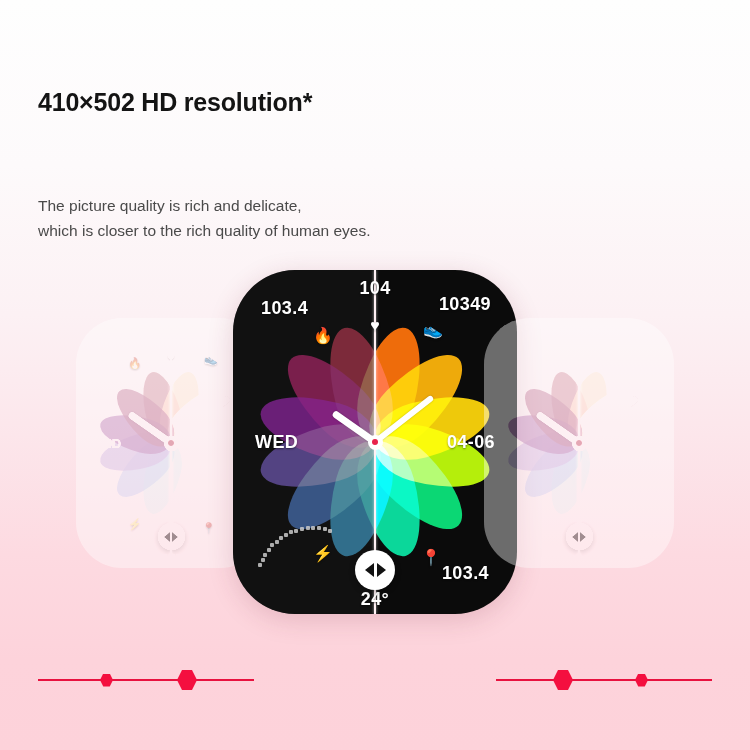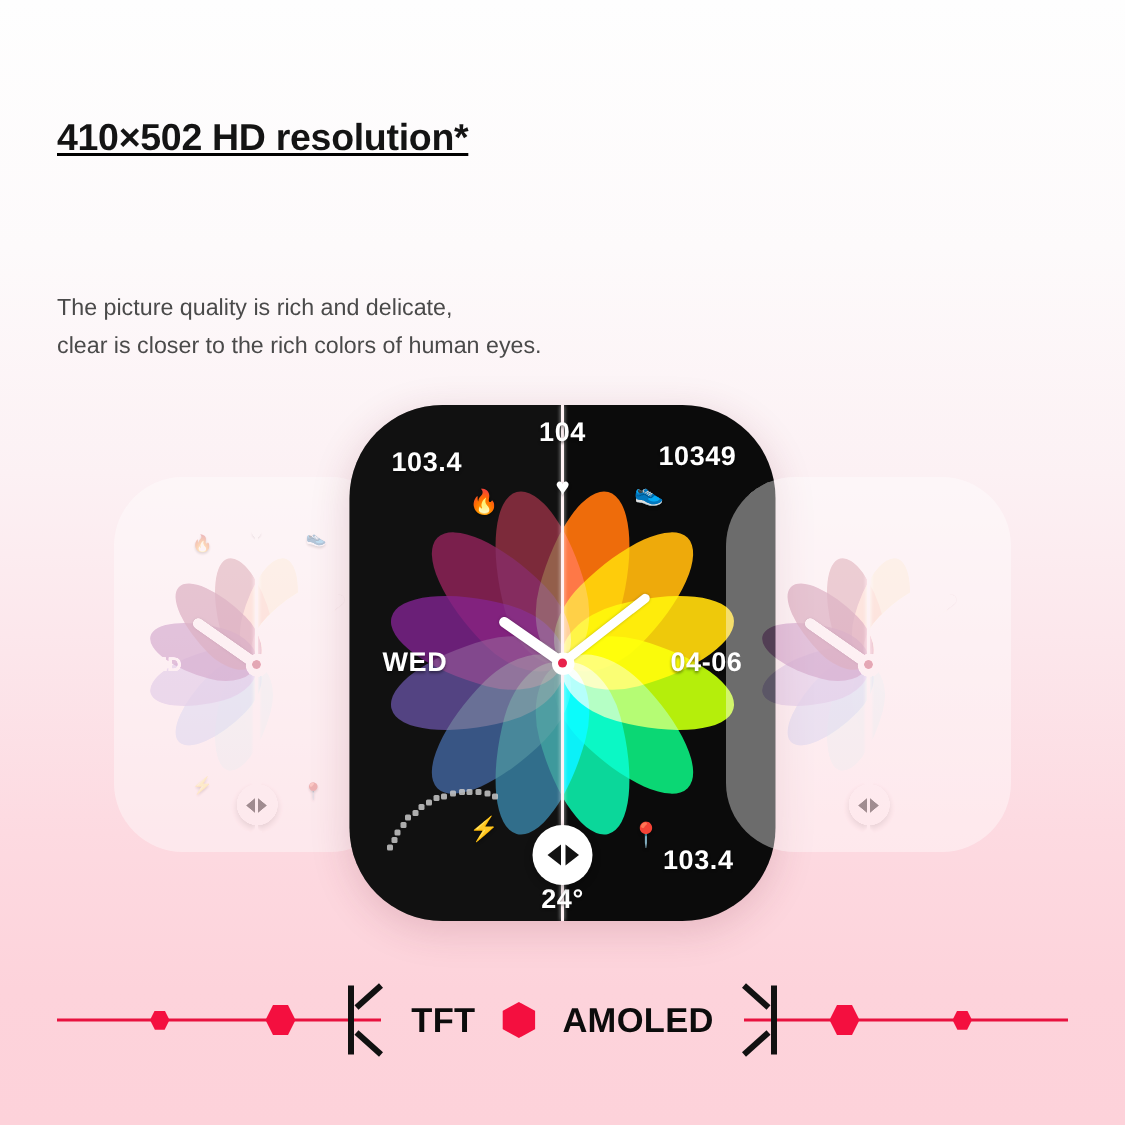--- a/index.html
+++ b/index.html
@@ -20,23 +20,22 @@
         #FDDAE1 74%,
         #FDD3DB 88%,
         #FDD2DA 100%);
     position: relative;
   }
 
   
   #header {
     position: absolute;
     left: 38px;
-    top: 76px;
+    top: 86px;
     width: 690px;
-    text-decoration: underline;
   }
   .headline {
     font-weight: bold;
     font-size: 25px;
     line-height: 33px;
     color: #141414;
     letter-spacing: -0.2px;
     white-space: nowrap;
   }
   .headline-2 { font-size: 25.5px; }
@@ -348,21 +347,21 @@
   }
 </style>
 </head>
 <body>
 
 <div id="header">
   <div class="headline">410×502 HD resolution*</div>
 </div>
 <div id="subcopy">
   <div>The picture quality is rich and delicate,</div>
-  <div>clear is closer to the rich colors of human eyes.</div>
+  <div>which is closer to the rich quality of human eyes.</div>
 </div>
 
 <div id="stage">
 
   <div class="watch ghost" id="watch-left">
     <div class="face">
       <div class="flower">
           <span class="petal" style="transform: rotate(-15deg) scale(0.62); background: rgb(255, 23, 68);"></span>
           <span class="petal" style="transform: rotate(15deg) scale(0.62); background: rgb(255, 109, 0);"></span>
           <span class="petal" style="transform: rotate(45deg) scale(0.62); background: rgb(255, 179, 0);"></span>
@@ -542,24 +541,13 @@
 
 <div id="compare-bar">
   <div id="rule-left"></div>
   <div id="rule-right"></div>
 
   <span class="hexmark hex-sm" id="hexL1"></span>
   <span class="hexmark hex-lg" id="hexL2"></span>
   <span class="hexmark hex-lg" id="hexR1"></span>
   <span class="hexmark hex-sm" id="hexR2"></span>
 
-  <div id="label-group">
-    <span class="bracket left">
-        <i></i>
-      </span>
-    <span class="panel-label">TFT</span>
-    <span id="center-hex"></span>
-    <span class="panel-label">AMOLED</span>
-    <span class="bracket right">
-        <i></i>
-      </span>
-  </div>
 </div>
 
 </body></html>

